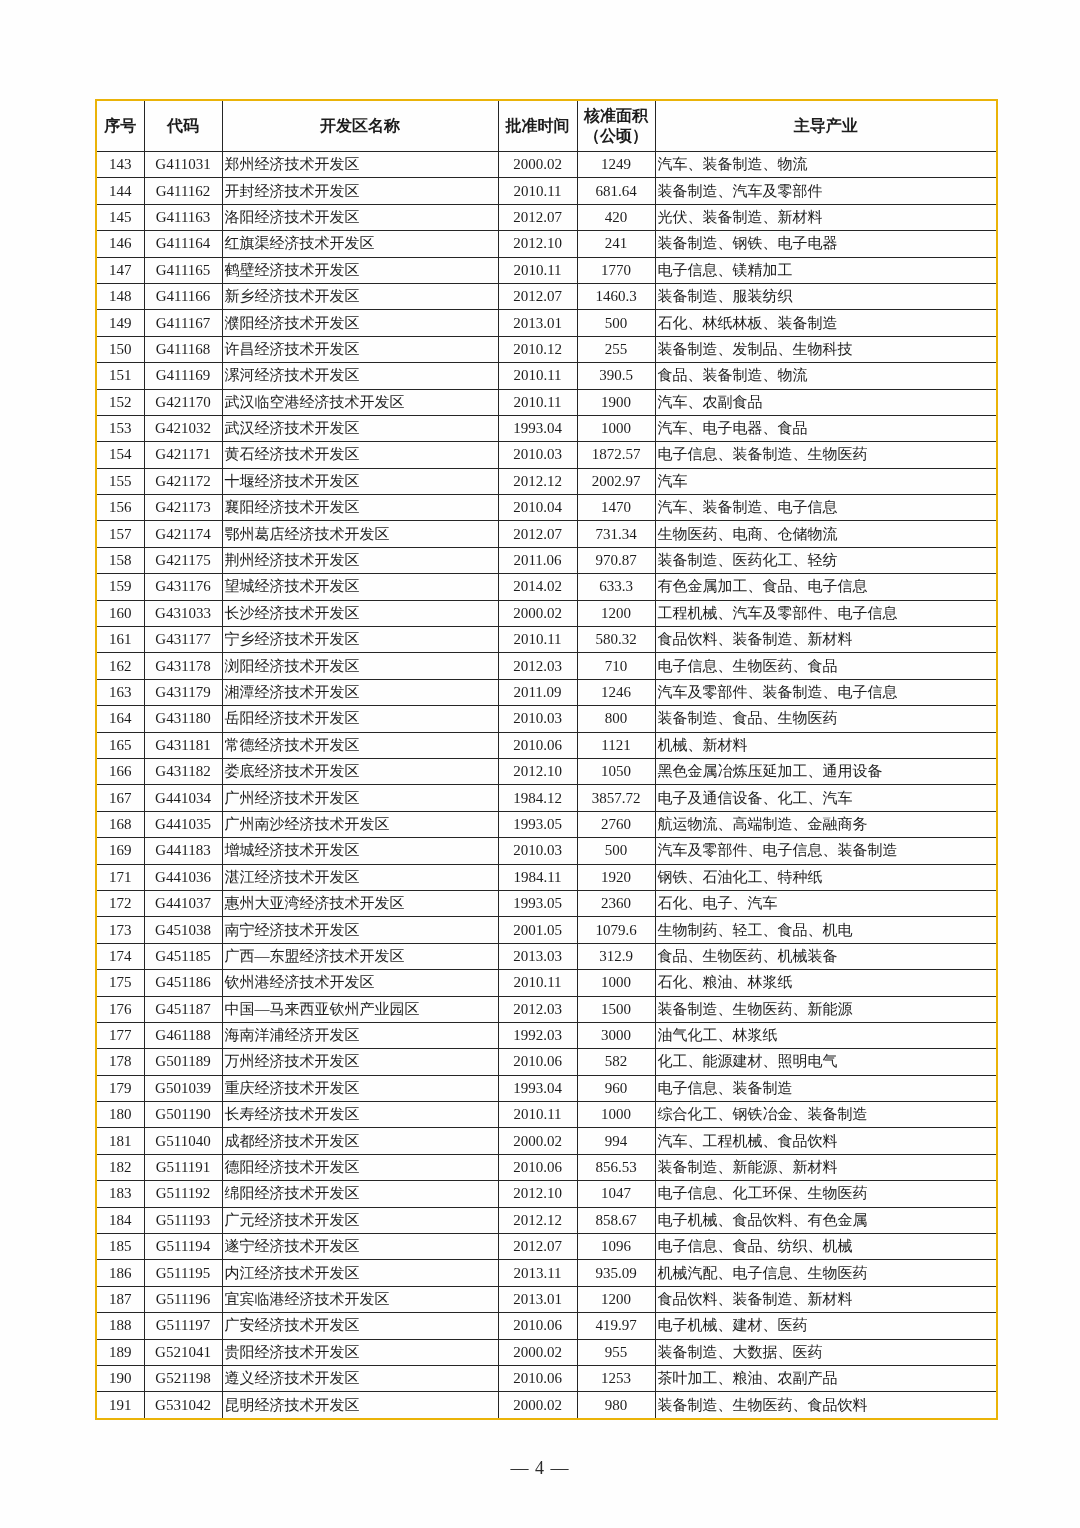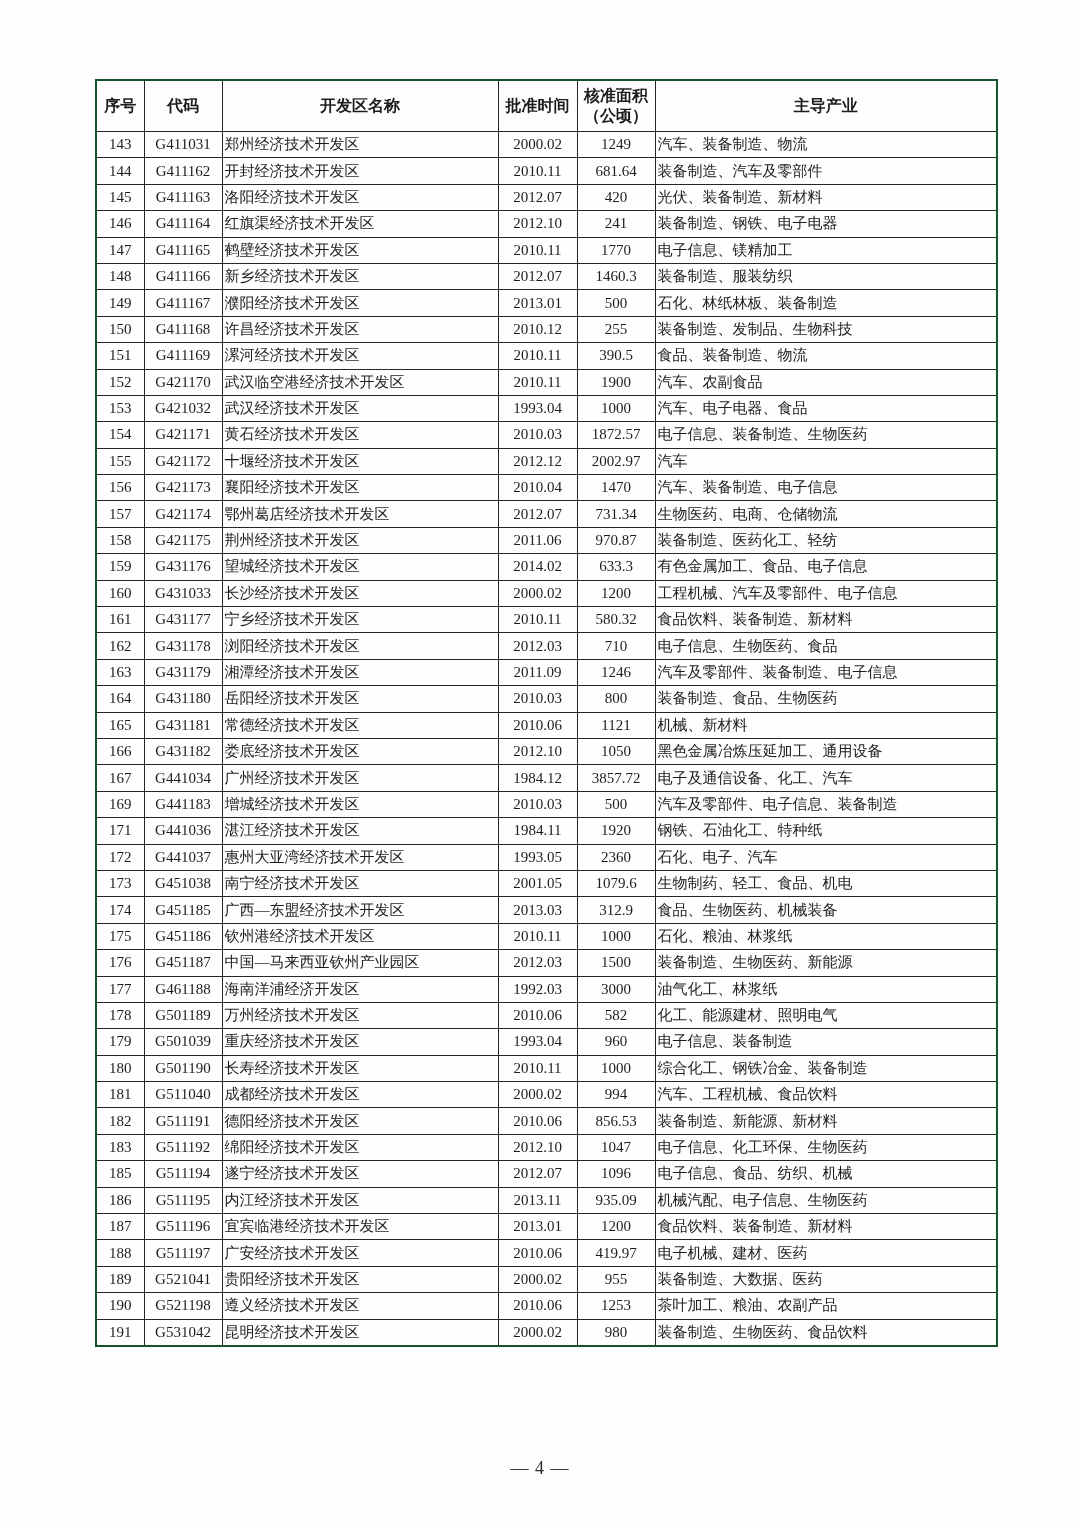--- a/index.html
+++ b/index.html
@@ -17,25 +17,25 @@
   .sheet {
     position: absolute;
     left: 0; top: 0;
     width: 1080px;
     height: 1528px;
     background: #fefefe;
   }
   table.zones {
     position: absolute;
     left: 95px;
-    top: 79px;
+    top: 99px;
     width: 901px;
     border-collapse: collapse;
     table-layout: fixed;
-    border: 2px solid #14532d;
+    border: 2px solid #eab308;
   }
   table.zones th, table.zones td {
     border: 1px solid #262626;
     overflow: hidden;
     white-space: nowrap;
   }
   table.zones thead th {
     height: 50px;
     font-weight: bold;
     font-size: 16px;
@@ -284,20 +284,28 @@
         </tr>
         <tr>
           <td class="c0">167</td>
           <td class="c1">G441034</td>
           <td class="c2">广州经济技术开发区</td>
           <td class="c3">1984.12</td>
           <td class="c4">3857.72</td>
           <td class="c5">电子及通信设备、化工、汽车</td>
         </tr>
         <tr>
+          <td class="c0">168</td>
+          <td class="c1">G441035</td>
+          <td class="c2">广州南沙经济技术开发区</td>
+          <td class="c3">1993.05</td>
+          <td class="c4">2760</td>
+          <td class="c5">航运物流、高端制造、金融商务</td>
+        </tr>
+        <tr>
           <td class="c0">169</td>
           <td class="c1">G441183</td>
           <td class="c2">增城经济技术开发区</td>
           <td class="c3">2010.03</td>
           <td class="c4">500</td>
           <td class="c5">汽车及零部件、电子信息、装备制造</td>
         </tr>
         <tr>
           <td class="c0">171</td>
           <td class="c1">G441036</td>
@@ -394,20 +402,28 @@
           <td class="c4">856.53</td>
           <td class="c5">装备制造、新能源、新材料</td>
         </tr>
         <tr>
           <td class="c0">183</td>
           <td class="c1">G511192</td>
           <td class="c2">绵阳经济技术开发区</td>
           <td class="c3">2012.10</td>
           <td class="c4">1047</td>
           <td class="c5">电子信息、化工环保、生物医药</td>
+        </tr>
+        <tr>
+          <td class="c0">184</td>
+          <td class="c1">G511193</td>
+          <td class="c2">广元经济技术开发区</td>
+          <td class="c3">2012.12</td>
+          <td class="c4">858.67</td>
+          <td class="c5">电子机械、食品饮料、有色金属</td>
         </tr>
         <tr>
           <td class="c0">185</td>
           <td class="c1">G511194</td>
           <td class="c2">遂宁经济技术开发区</td>
           <td class="c3">2012.07</td>
           <td class="c4">1096</td>
           <td class="c5">电子信息、食品、纺织、机械</td>
         </tr>
         <tr>

